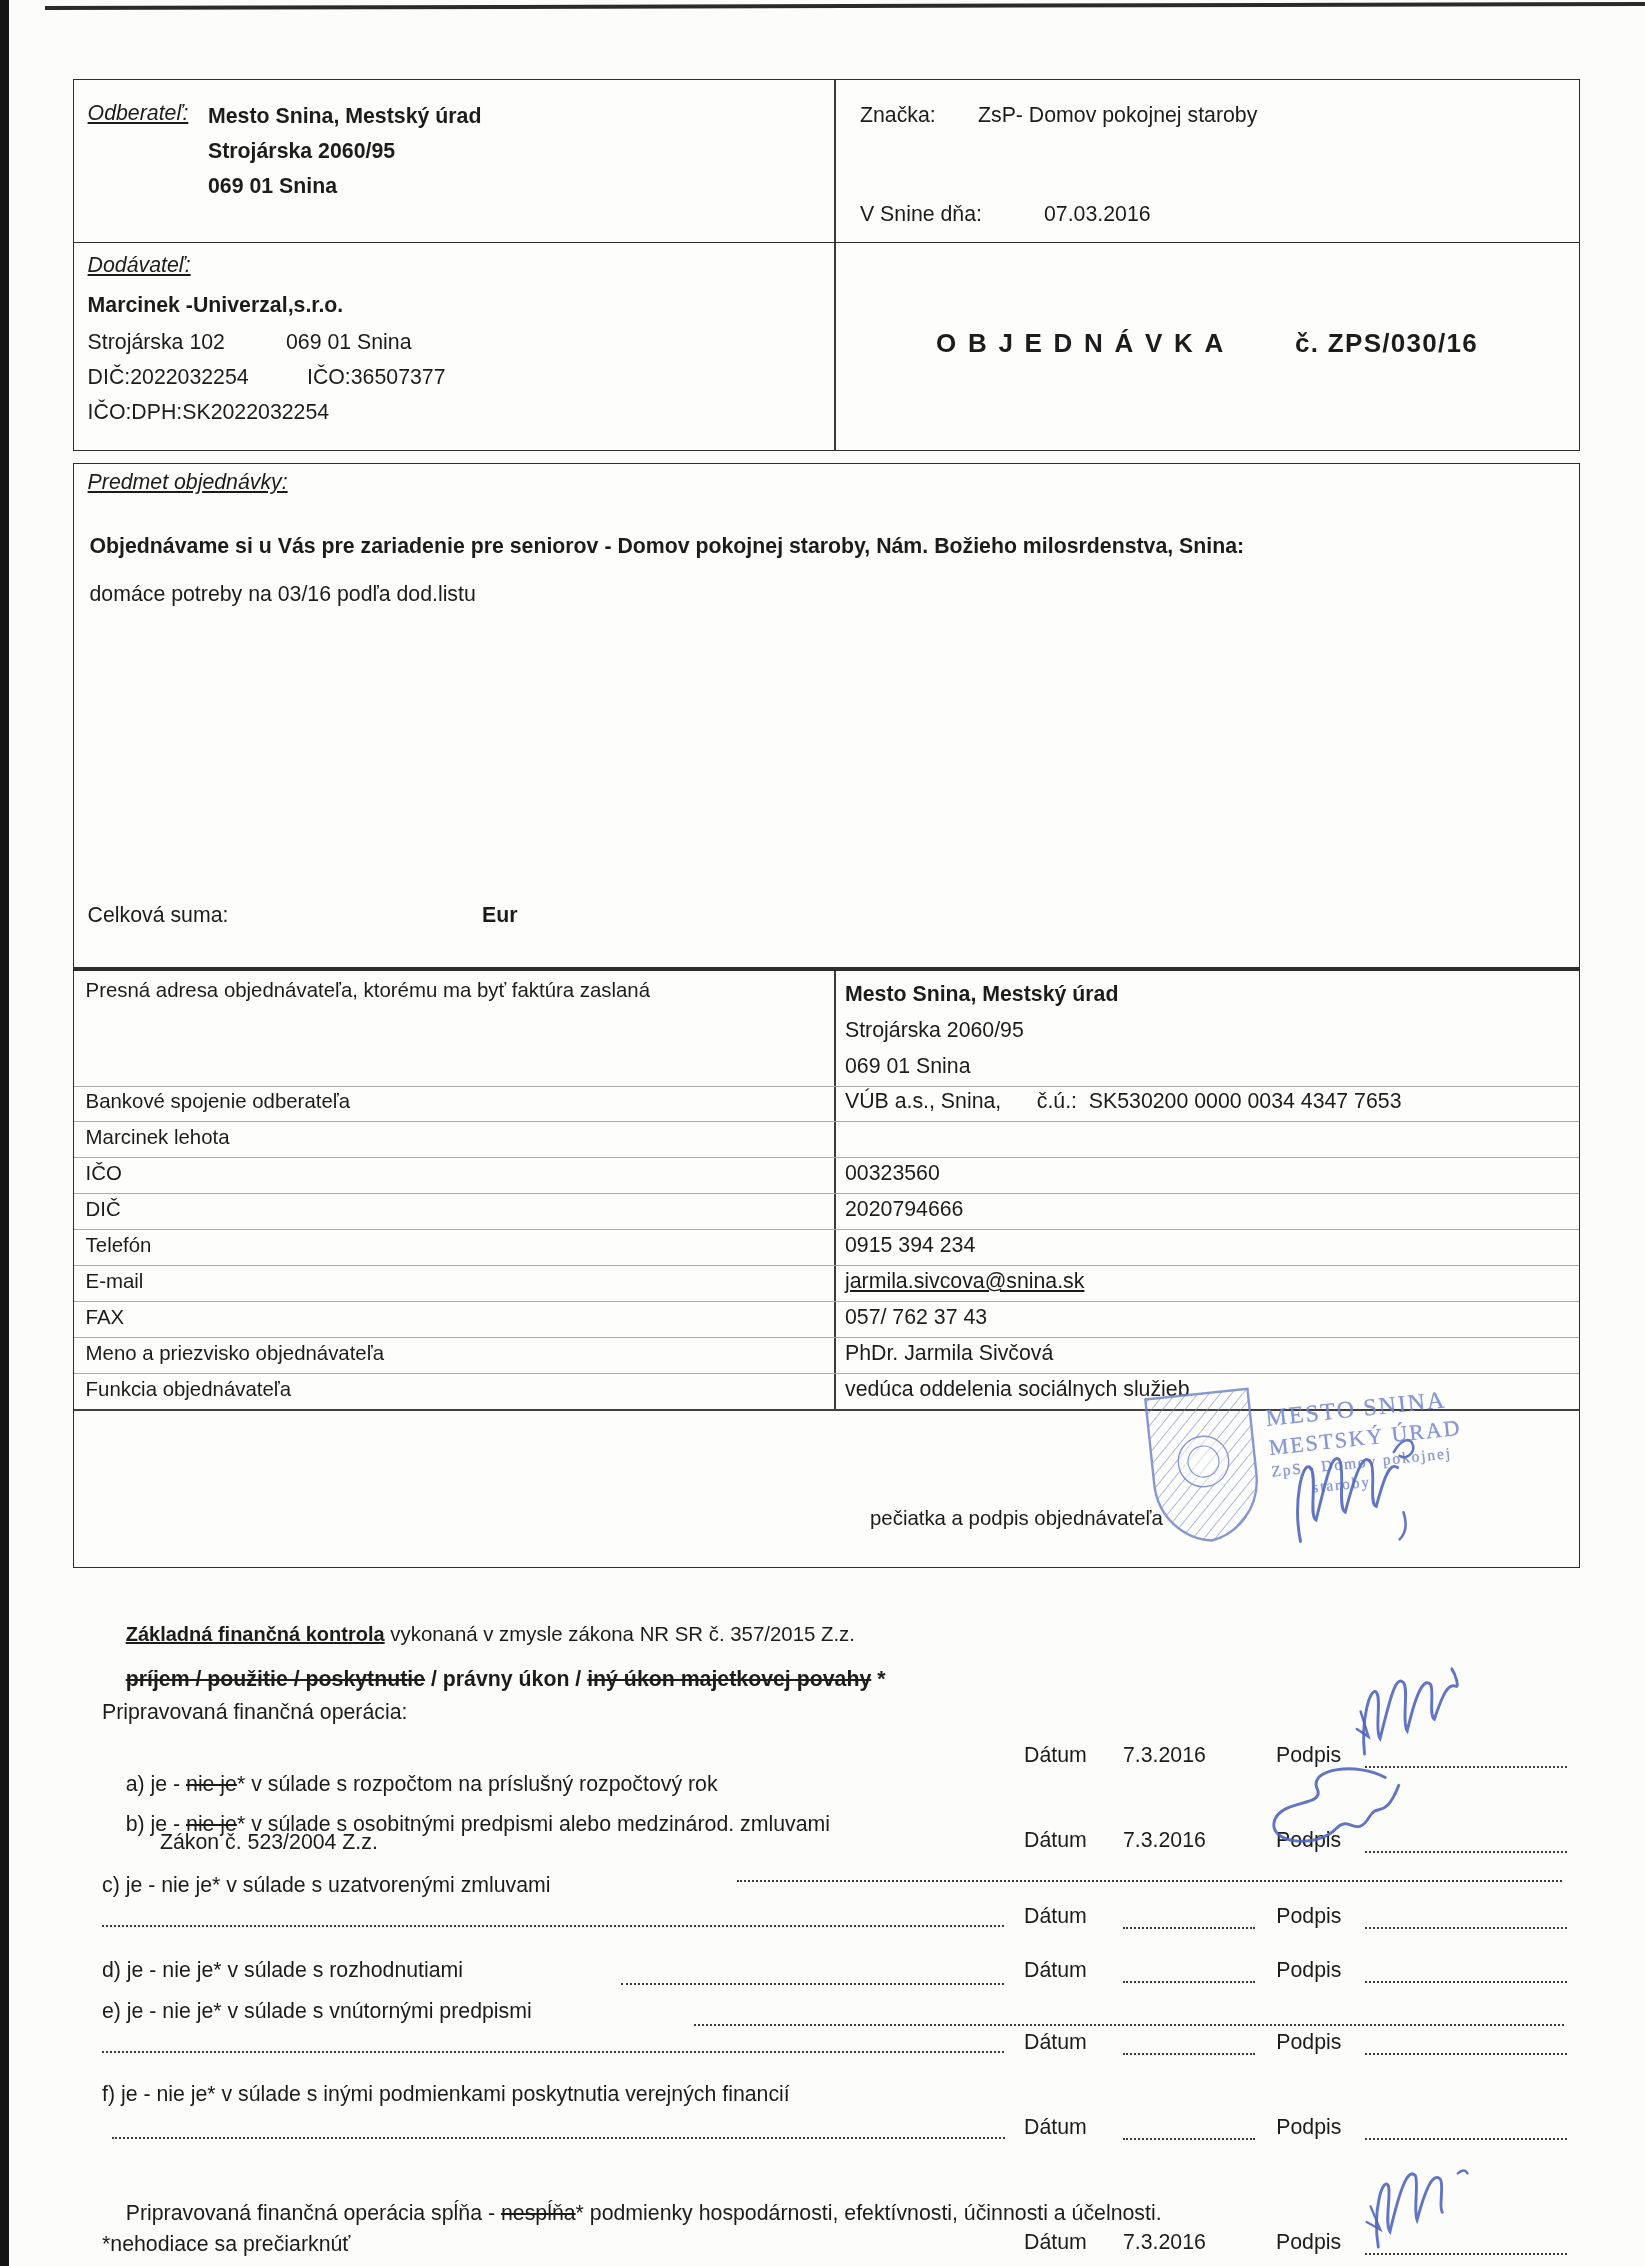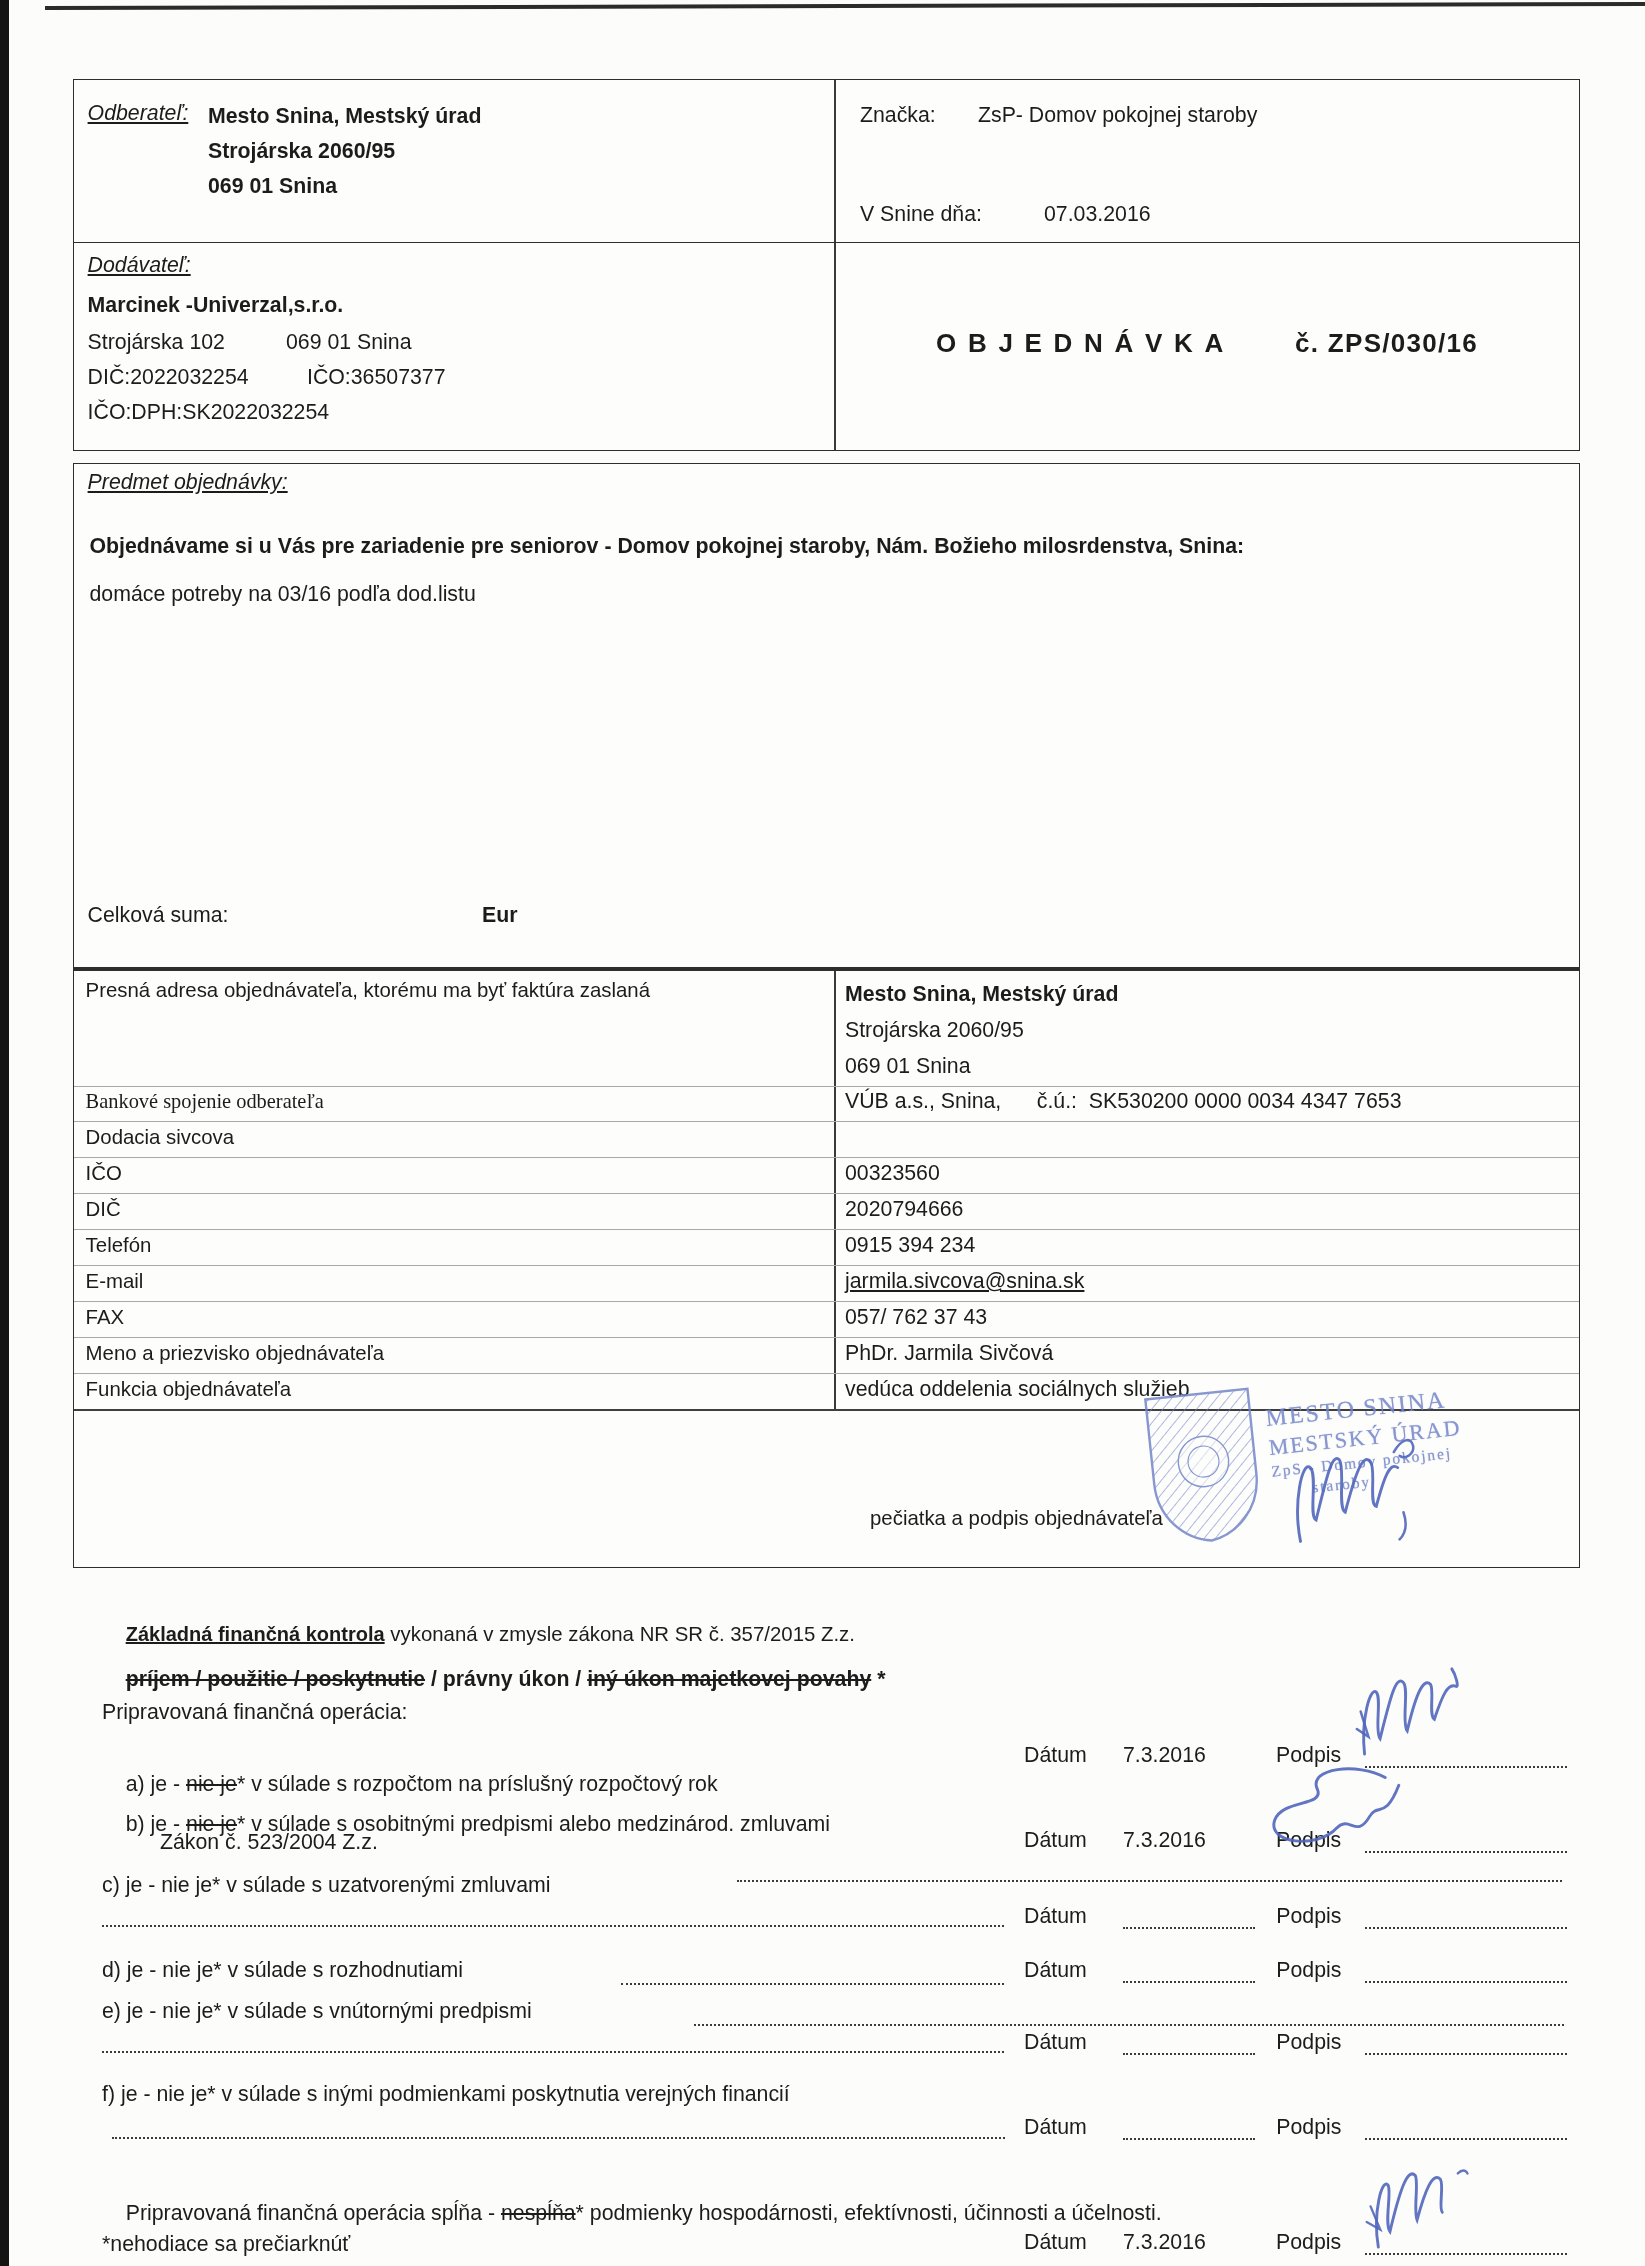--- a/index.html
+++ b/index.html
@@ -92,25 +92,25 @@
     <div class="vdiv" style="left:760px;top:0;height:439px;"></div>
 
     <span class="t t21" style="left:11.6px;top:7.8px;">Presná adresa objednávateľa, ktorému ma byť faktúra zaslaná</span>
     <div class="abs" style="left:771px;top:4.9px;line-height:36px;font-size:21.3px;">
       <div class="b">Mesto Snina, Mestský úrad</div>
       <div>Strojárska 2060/95</div>
       <div>069 01 Snina</div>
     </div>
     <div class="rline" style="top:115px;"></div>
 
-    <span class="t t21" style="left:11.6px;top:119px;font-family:Liberation Serif, serif;">Bankové spojenie odberateľa</span>
+    <span class="t t21" style="left:11.6px;top:119px;">Bankové spojenie odberateľa</span>
     <span class="t val" style="left:771px;top:118px;">VÚB a.s., Snina,      č.ú.:  SK530200 0000 0034 4347 7653</span>
     <div class="rline" style="top:150px;"></div>
 
-    <span class="t t21" style="left:11.6px;top:155px;">Dodacia sivcova</span>
+    <span class="t t21" style="left:11.6px;top:155px;">Marcinek lehota</span>
     <div class="rline" style="top:186px;"></div>
 
     <span class="t t21" style="left:11.6px;top:191px;">IČO</span>
     <span class="t val" style="left:771px;top:190px;">00323560</span>
     <div class="rline" style="top:222px;"></div>
 
     <span class="t t21" style="left:11.6px;top:227px;">DIČ</span>
     <span class="t val" style="left:771px;top:226px;">2020794666</span>
     <div class="rline" style="top:258px;"></div>
 

